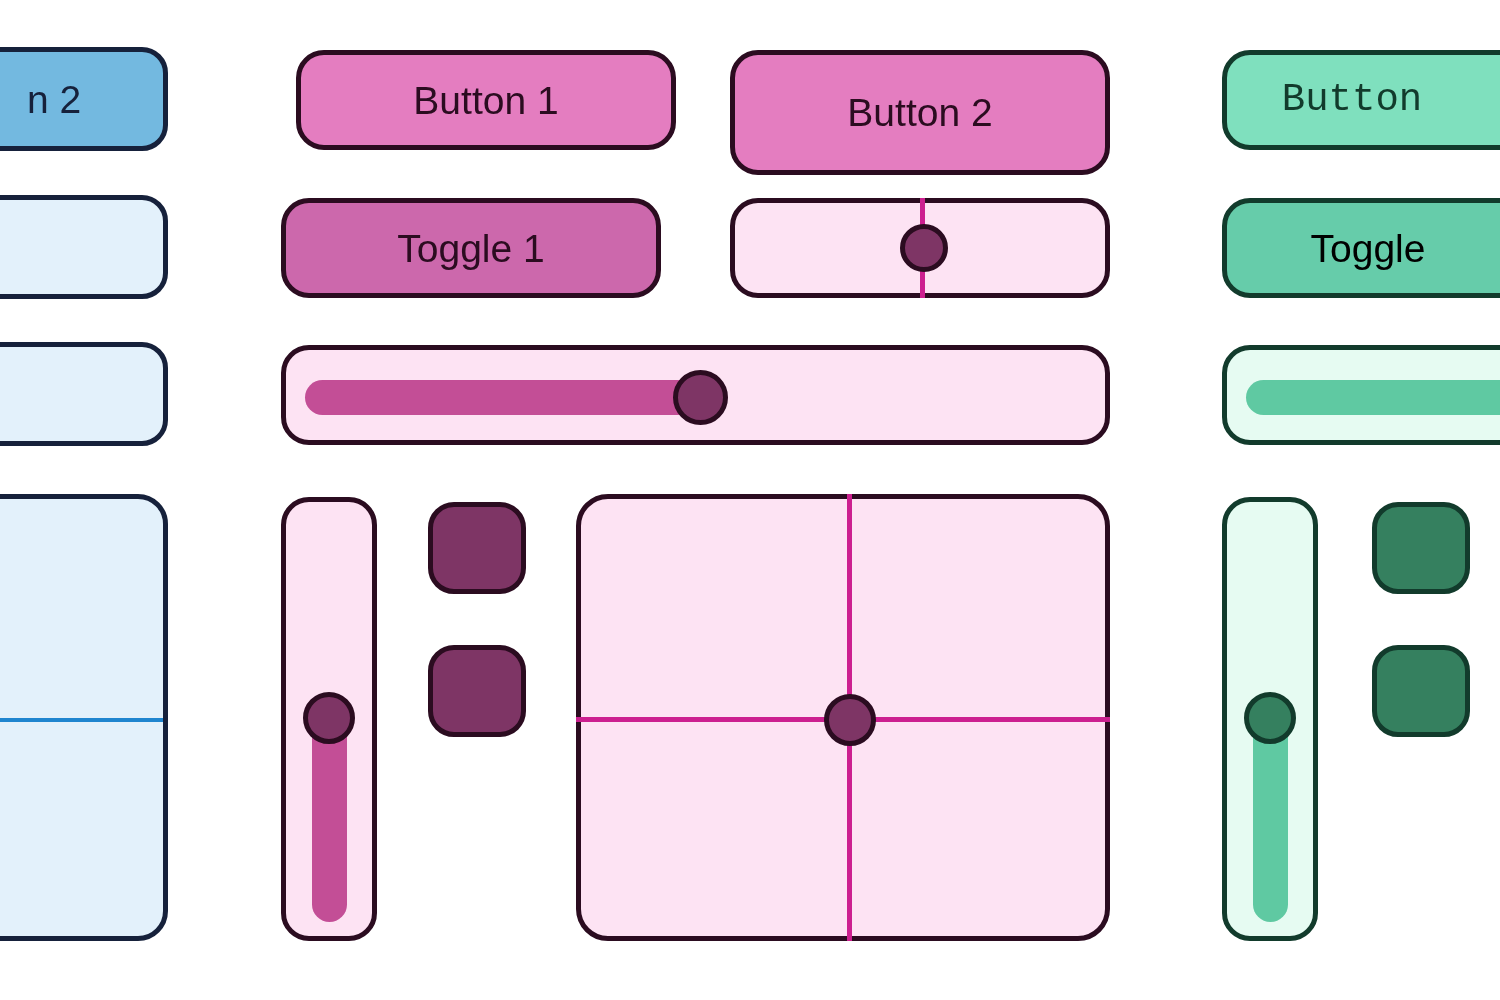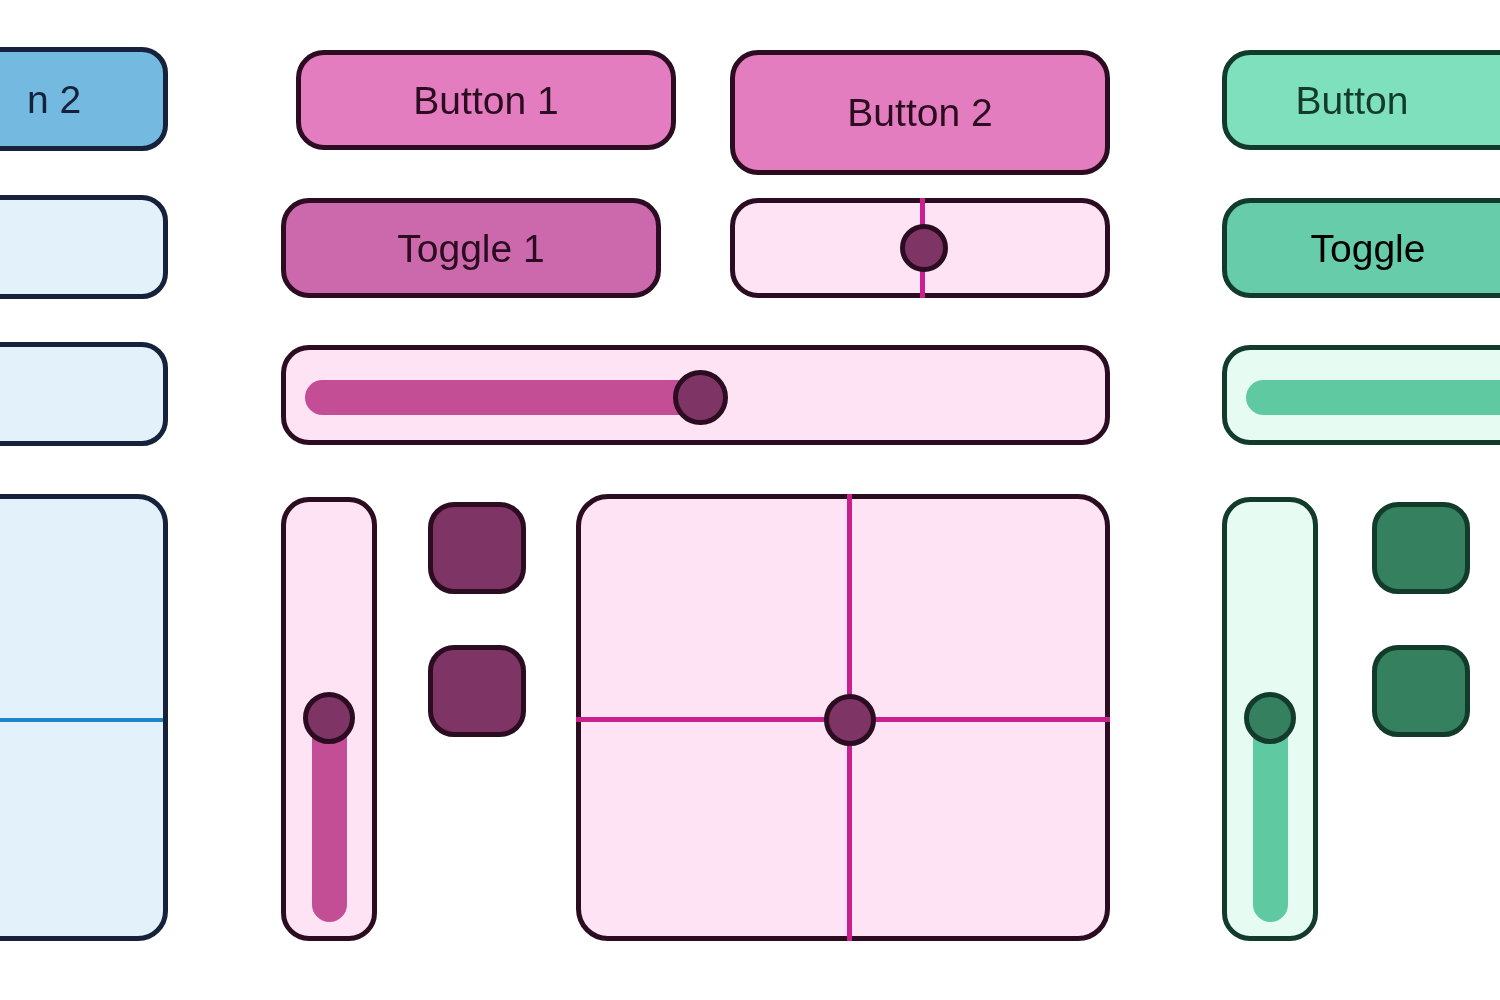--- a/index.html
+++ b/index.html
@@ -187,21 +187,21 @@
 
   <div class="widget sq-pink" style="left:428px; top:645px; width:98px; height:92px;"></div>
 
   <div class="widget pad-pink" style="left:576px; top:494px; width:534px; height:447px;">
     <div class="cross-pink" style="left:266px; top:-5px; width:5px; height:447px;"></div>
     <div class="cross-pink" style="left:-5px; top:218px; width:534px; height:5px;"></div>
     <div class="knob-pink" style="left:243px; top:195px; width:52px; height:52px;"></div>
   </div>
 
   <div class="widget btn-green" style="left:1222px; top:50px; width:380px; height:100px;">
-    <span class="label" style="margin-right:120px;">Button</span>
+    <span class="label" style="margin-right:120px;font-family:Liberation Mono, monospace;">Button</span>
   </div>
 
   <div class="widget toggle-green-on" style="left:1222px; top:198px; width:380px; height:100px;">
     <span class="label" style="margin-right:88px;">Toggle</span>
   </div>
 
   <div class="widget track-green" style="left:1222px; top:345px; width:460px; height:100px;">
     <div class="fill-green" style="left:19px; top:30px; width:420px; height:35px;"></div>
   </div>
 

